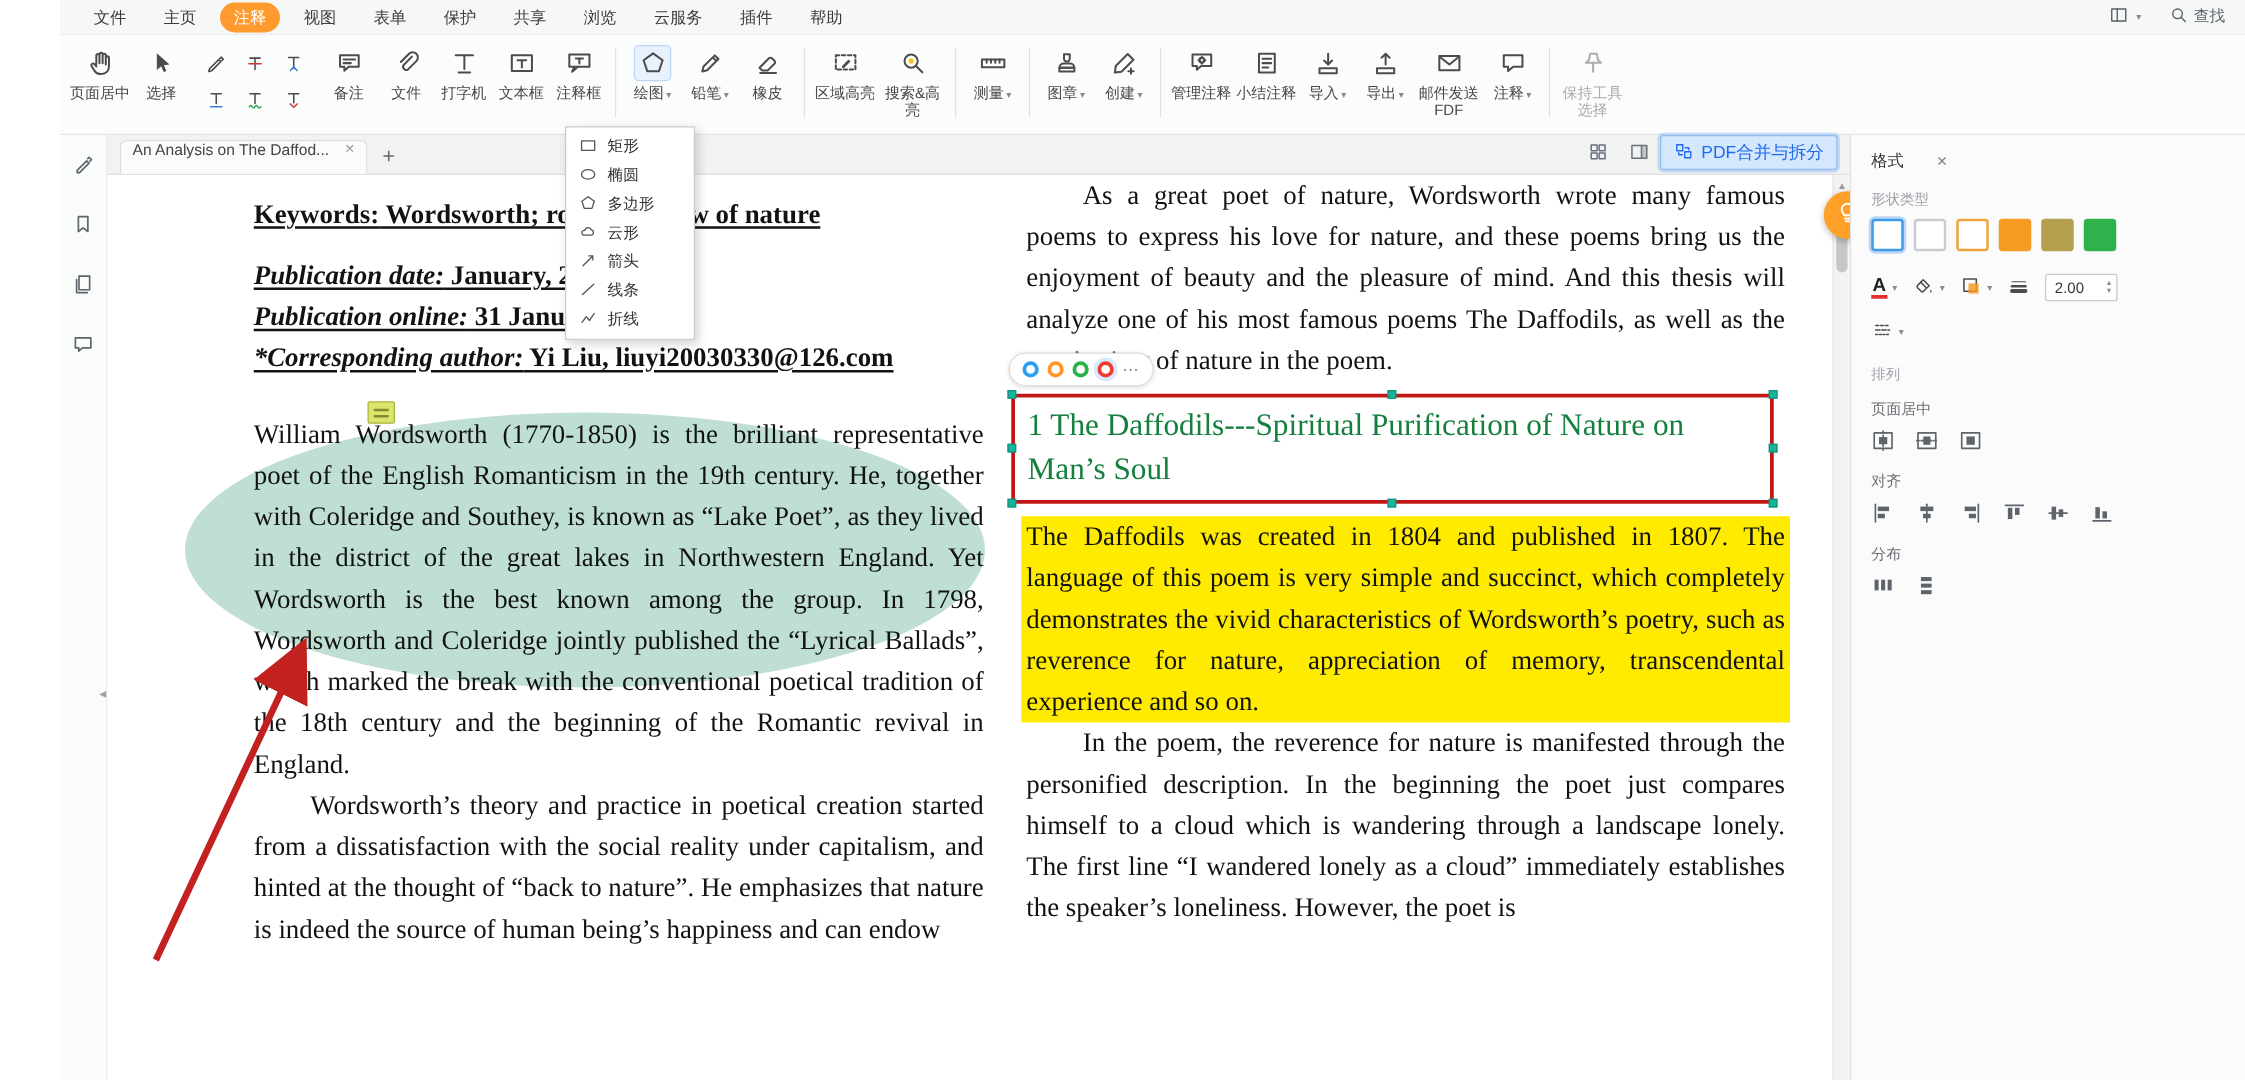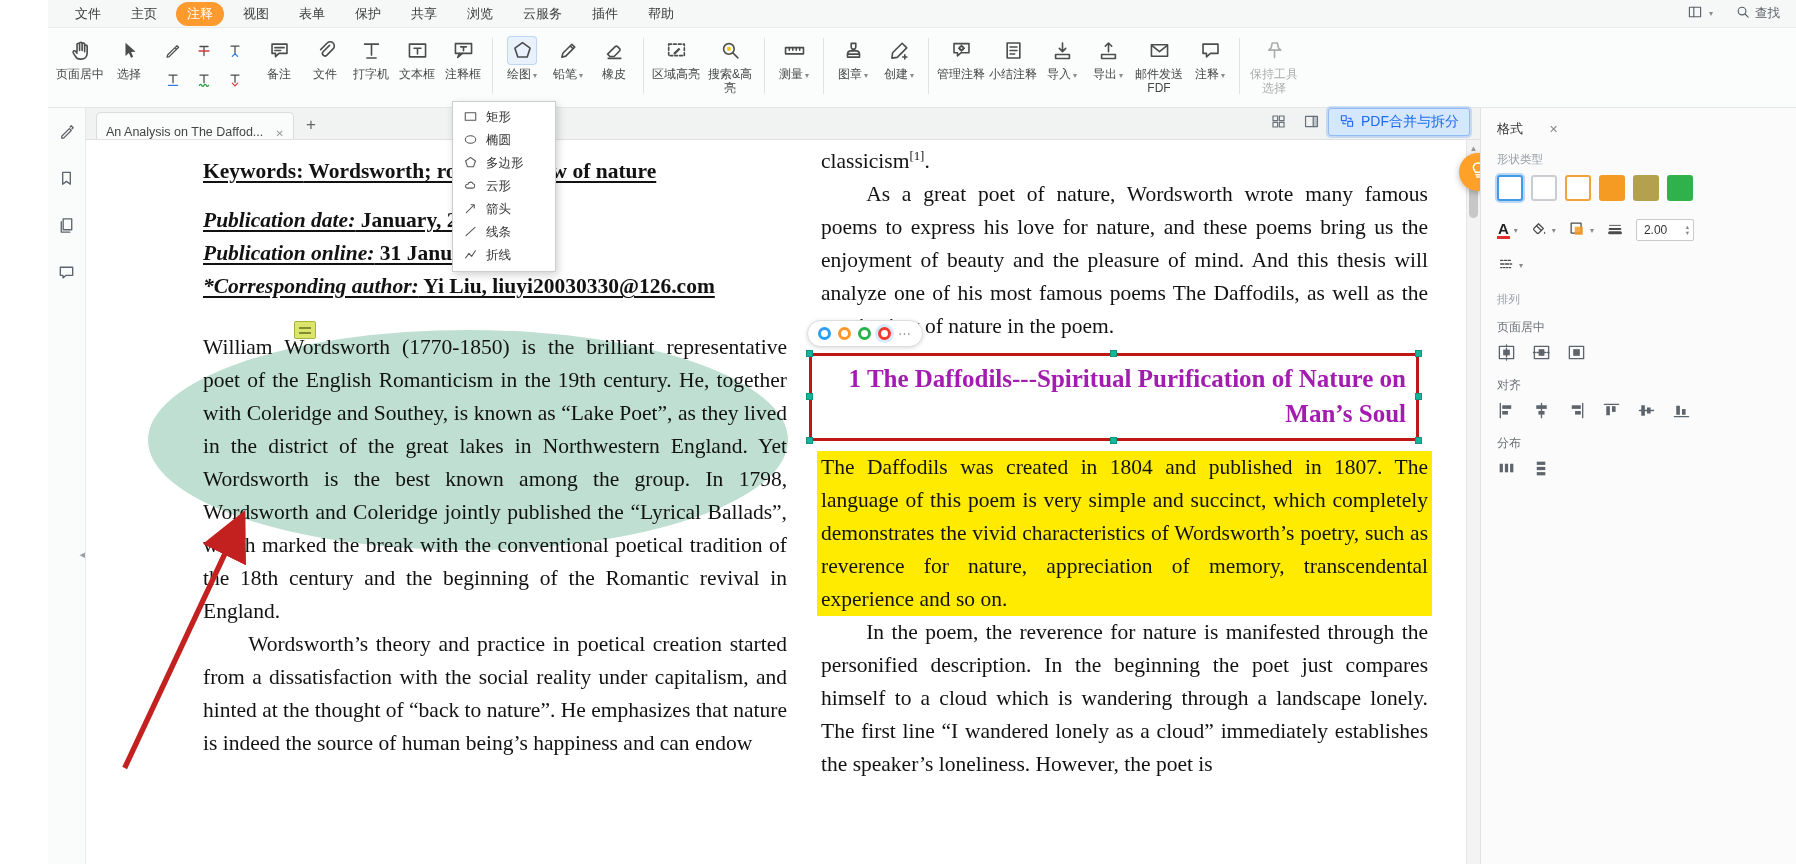--- a/index.html
+++ b/index.html
@@ -35,21 +35,21 @@
   .main { flex:1; display:flex; min-height:0; }
   .rail { width:38px; background:#fafbfb; border-right:1px solid #e8e8e8; position:relative; flex:0 0 auto; }
   .rail-icons { display:flex; flex-direction:column; align-items:center; gap:24px; padding-top:14px; color:#5d646b; }
   .rail-icons svg { width:19px; height:19px; }
   .rail-collapse { position:absolute; right:0; top:440px; font-size:11px; color:#9aa0a6; }
 
   .center { flex:1; display:flex; flex-direction:column; min-width:0; }
 
   
   .tabbar { height:32px; background:#f1f2f2; border-bottom:1px solid #e0e0e0; display:flex; align-items:flex-end; padding-left:10px; flex:0 0 auto; }
-  .tab { width:198px; height:27px; background:#fafbfb; border:1px solid #dcdcdc; border-bottom:none; border-radius:5px 5px 0 0; display:flex; align-items:flex-end; padding:0 9px; font-size:12.5px; color:#444; }
+  .tab { width:198px; height:27px; background:#fafbfb; border:1px solid #dcdcdc; border-bottom:none; border-radius:5px 5px 0 0; display:flex; align-items:flex-start; padding:0 9px; font-size:12.5px; color:#444; }
   .tab-title { flex:1; white-space:nowrap; overflow:hidden; }
   .tab-close { color:#999; font-size:10px; margin-left:6px; }
   .tab-plus { font-size:17px; color:#666; margin:0 0 4px 12px; }
   .tab-actions { margin-left:auto; margin-right:160px; display:flex; gap:16px; align-items:center; height:100%; color:#68707a; }
   .tab-actions svg { width:17px; height:17px; }
 
   
   .docwrap { position:relative; flex:1; background:#fff; overflow:hidden; font-family:"Liberation Serif","DejaVu Serif",serif; }
   .col { position:absolute; z-index:1; }
   .colL { left:117px; top:15px; width:584px; }
@@ -62,21 +62,21 @@
   .meta.keywords { margin-bottom:16px; }
   .meta .mlabel { font-weight:bold; }
   .meta.pub .mlabel { font-style:italic; }
   .meta.email { word-break:break-all; }
   sup { font-size:0.6em; }
 
   .hl-ellipse { position:absolute; left:62px; top:190px; width:640px; height:220px; border-radius:50%; background:rgba(137,197,173,0.55); z-index:0; }
   .arrow-svg { position:absolute; left:0; top:0; width:100%; height:100%; z-index:2; pointer-events:none; }
 
   .hwrap { position:relative; width:610px; margin:10px 0 10px -12px; }
-  .hbox { position:relative; border:3px solid #c11616; background:#fff; padding:5px 10px 7px 10px; font-weight:bold; font-size:25px; line-height:35px; color:#a21caf;text-align:right; }
+  .hbox { position:relative; border:3px solid #c11616; background:#fff; padding:5px 10px 7px 10px; font-weight:normal; font-size:25px; line-height:35px; color:#15803d; }
   .hd { position:absolute; width:7px; height:7px; background:#15b59b; border:1px solid #0f947e; }
   .hd-tl{left:-6px;top:-6px} .hd-tm{left:50%;margin-left:-4px;top:-6px} .hd-tr{right:-6px;top:-6px}
   .hd-ml{left:-6px;top:50%;margin-top:-4px} .hd-mr{right:-6px;top:50%;margin-top:-4px}
   .hd-bl{left:-6px;bottom:-6px} .hd-bm{left:50%;margin-left:-4px;bottom:-6px} .hd-br{right:-6px;bottom:-6px}
   .quickbar { position:absolute; top:-33px; left:-2px; height:27px; background:#fff; border:1px solid #ddd; border-radius:14px; box-shadow:0 1px 4px rgba(0,0,0,.15); display:flex; align-items:center; gap:7px; padding:0 10px; z-index:6; font-family:"Liberation Sans",sans-serif; }
   .qc { width:13px; height:13px; border-radius:50%; border:3px solid #999; background:#fff; }
   .qc.sel { box-shadow:0 0 0 3px #d8eaff; }
   .qmore { color:#888; font-size:13px; line-height:10px; letter-spacing:1px; }
 
   .sticky { position:absolute; left:208px; top:181px; width:22px; height:18px; background:#dbe56a; border:1px solid #a9b13d; border-radius:2px; z-index:2; }
@@ -454,21 +454,20 @@
         </svg>
         <div class="col colL">
             <div class="meta keywords"><b class="mlabel">Keywords:</b><span> Wordsworth; romantic view of nature</span></div>
             <div class="meta pub"><b class="mlabel">Publication date:</b><span> January, 2021</span></div>
             <div class="meta pub"><b class="mlabel">Publication online:</b><span> 31 January 2021</span></div>
             <div class="meta pub email"><b class="mlabel">*Corresponding author:</b><span> Yi Liu, liuyi20030330@126.com</span></div>
             <p class="para pfirst">William Wordsworth (1770-1850) is the brilliant representative poet of the English Romanticism in the 19th century. He, together with Coleridge and Southey, is known as “Lake Poet”, as they lived in the district of the great lakes in Northwestern England. Yet Wordsworth is the best known among the group. In 1798, Wordsworth and Coleridge jointly published the “Lyrical Ballads”, which marked the break with the conventional poetical tradition of the 18th century and the beginning of the Romantic revival in England.</p>
             <p class="para ind">Wordsworth’s theory and practice in poetical creation started from a dissatisfaction with the social reality under capitalism, and hinted at the thought of “back to nature”. He emphasizes that nature is indeed the source of human being’s happiness and can endow</p>
           </div>
         <div class="col colR">
-            <p class="para">classicism<sup>[1]</sup>.</p>
             <p class="para ind">As a great poet of nature, Wordsworth wrote many famous poems to express his love for nature, and these poems bring us the enjoyment of beauty and the pleasure of mind. And this thesis will analyze one of his most famous poems The Daffodils, as well as the poet’s view of nature in the poem.</p>
             <div class="hwrap">
               <div class="quickbar">
                 <span class="qc" style="border-color: rgb(43, 159, 242);"></span>
                 <span class="qc" style="border-color: rgb(255, 151, 39);"></span>
                 <span class="qc" style="border-color: rgb(39, 178, 74);"></span>
                 <span class="qc sel" style="border-color: rgb(242, 59, 47);"></span>
                 <span class="qmore">⋯</span>
               </div>
               <div class="hbox" style="border-color: rgb(193, 22, 22);"><span>1  The Daffodils---Spiritual Purification of Nature on Man’s Soul</span><i class="hd hd-tl" style="background: rgb(21, 181, 155);"></i><i class="hd hd-tm" style="background: rgb(21, 181, 155);"></i><i class="hd hd-tr" style="background: rgb(21, 181, 155);"></i><i class="hd hd-ml" style="background: rgb(21, 181, 155);"></i><i class="hd hd-mr" style="background: rgb(21, 181, 155);"></i><i class="hd hd-bl" style="background: rgb(21, 181, 155);"></i><i class="hd hd-bm" style="background: rgb(21, 181, 155);"></i><i class="hd hd-br" style="background: rgb(21, 181, 155);"></i></div>

